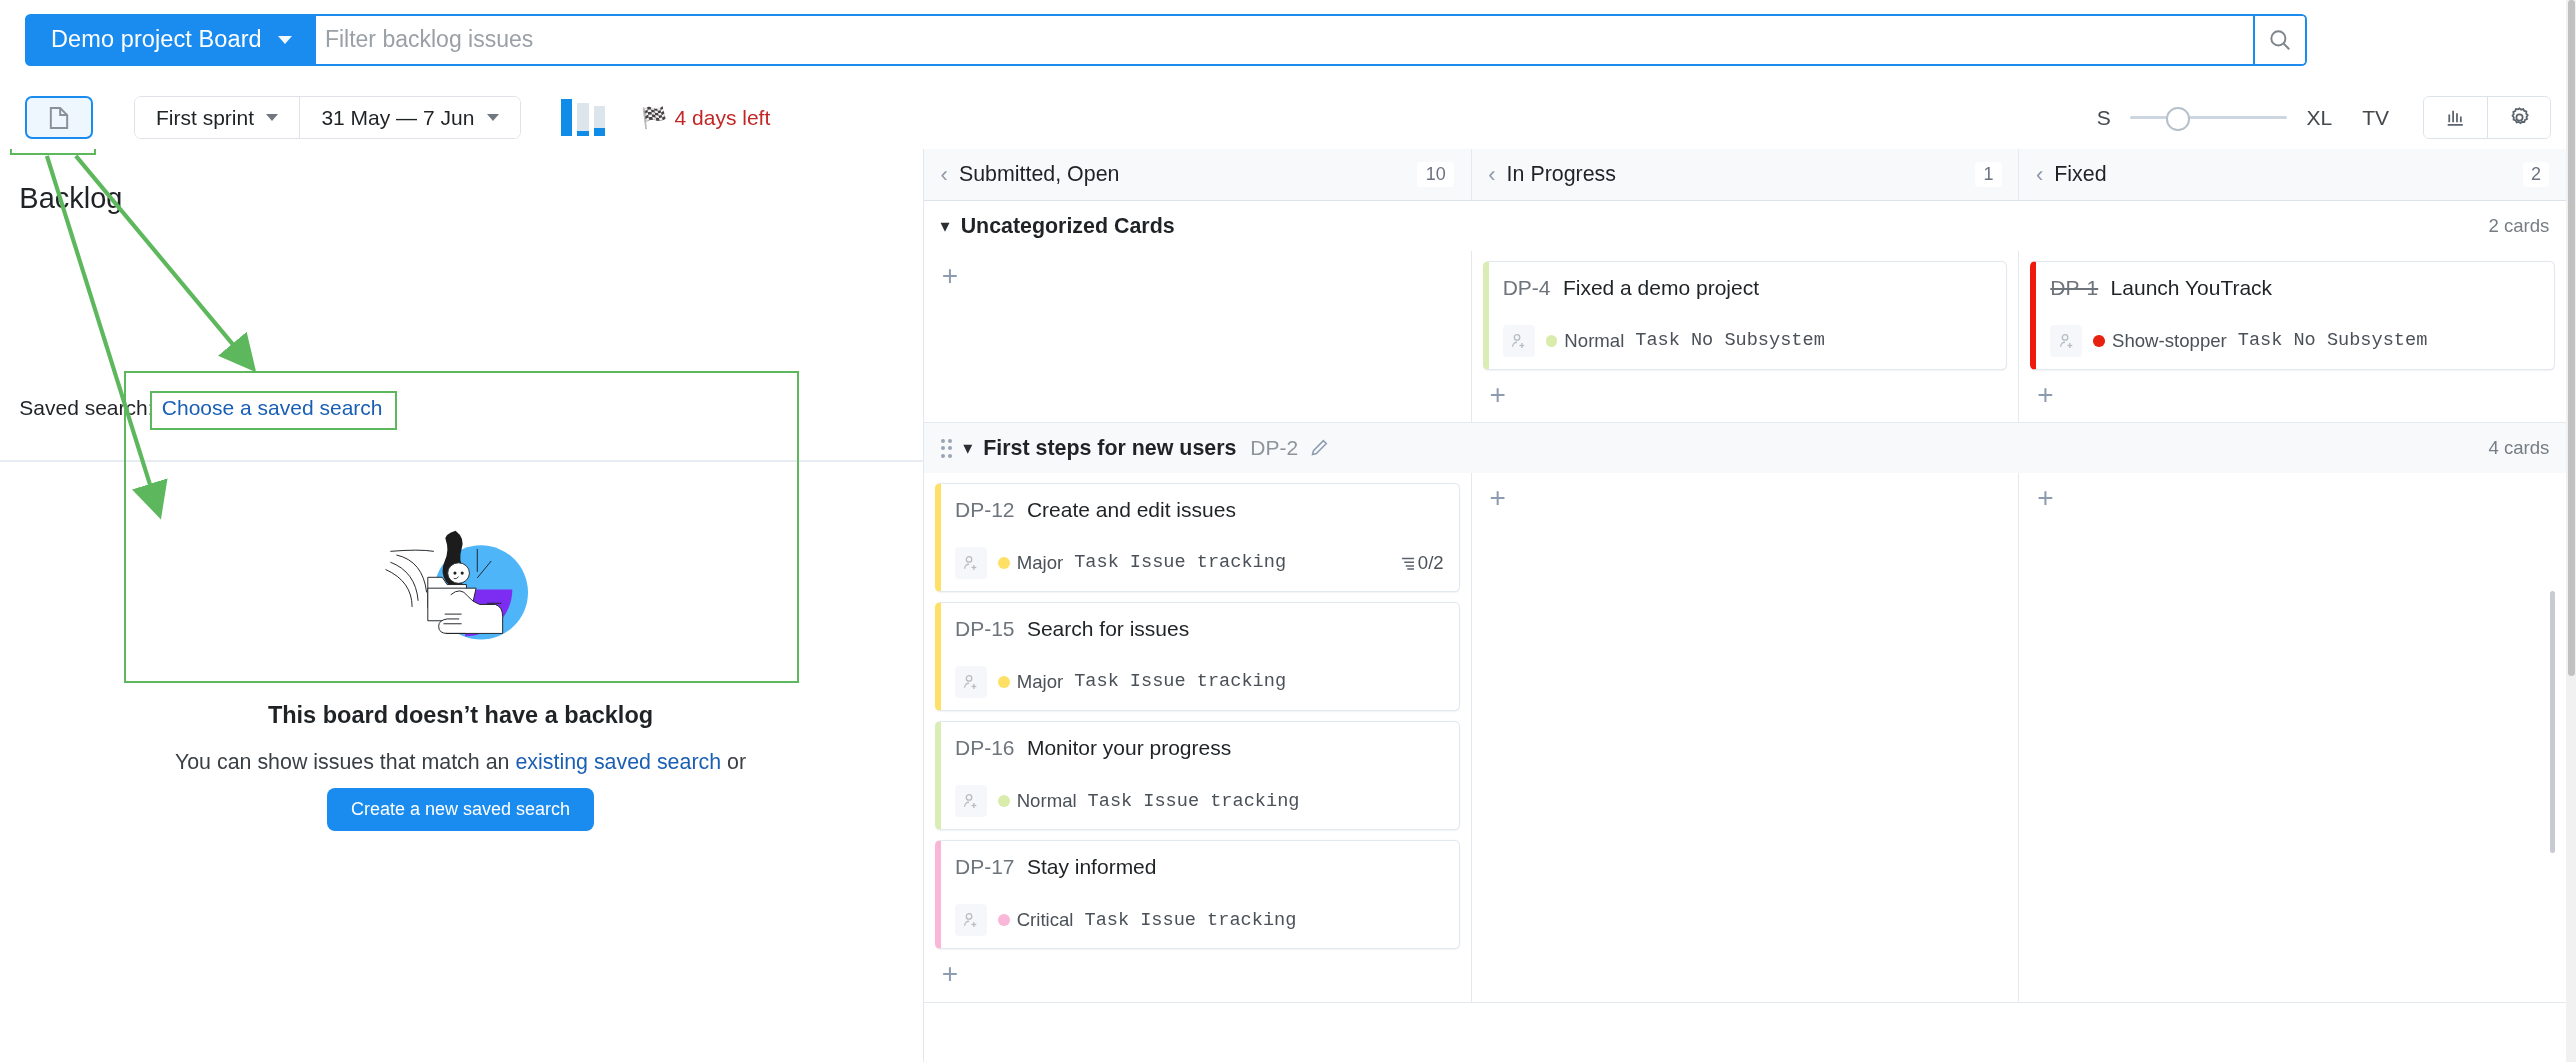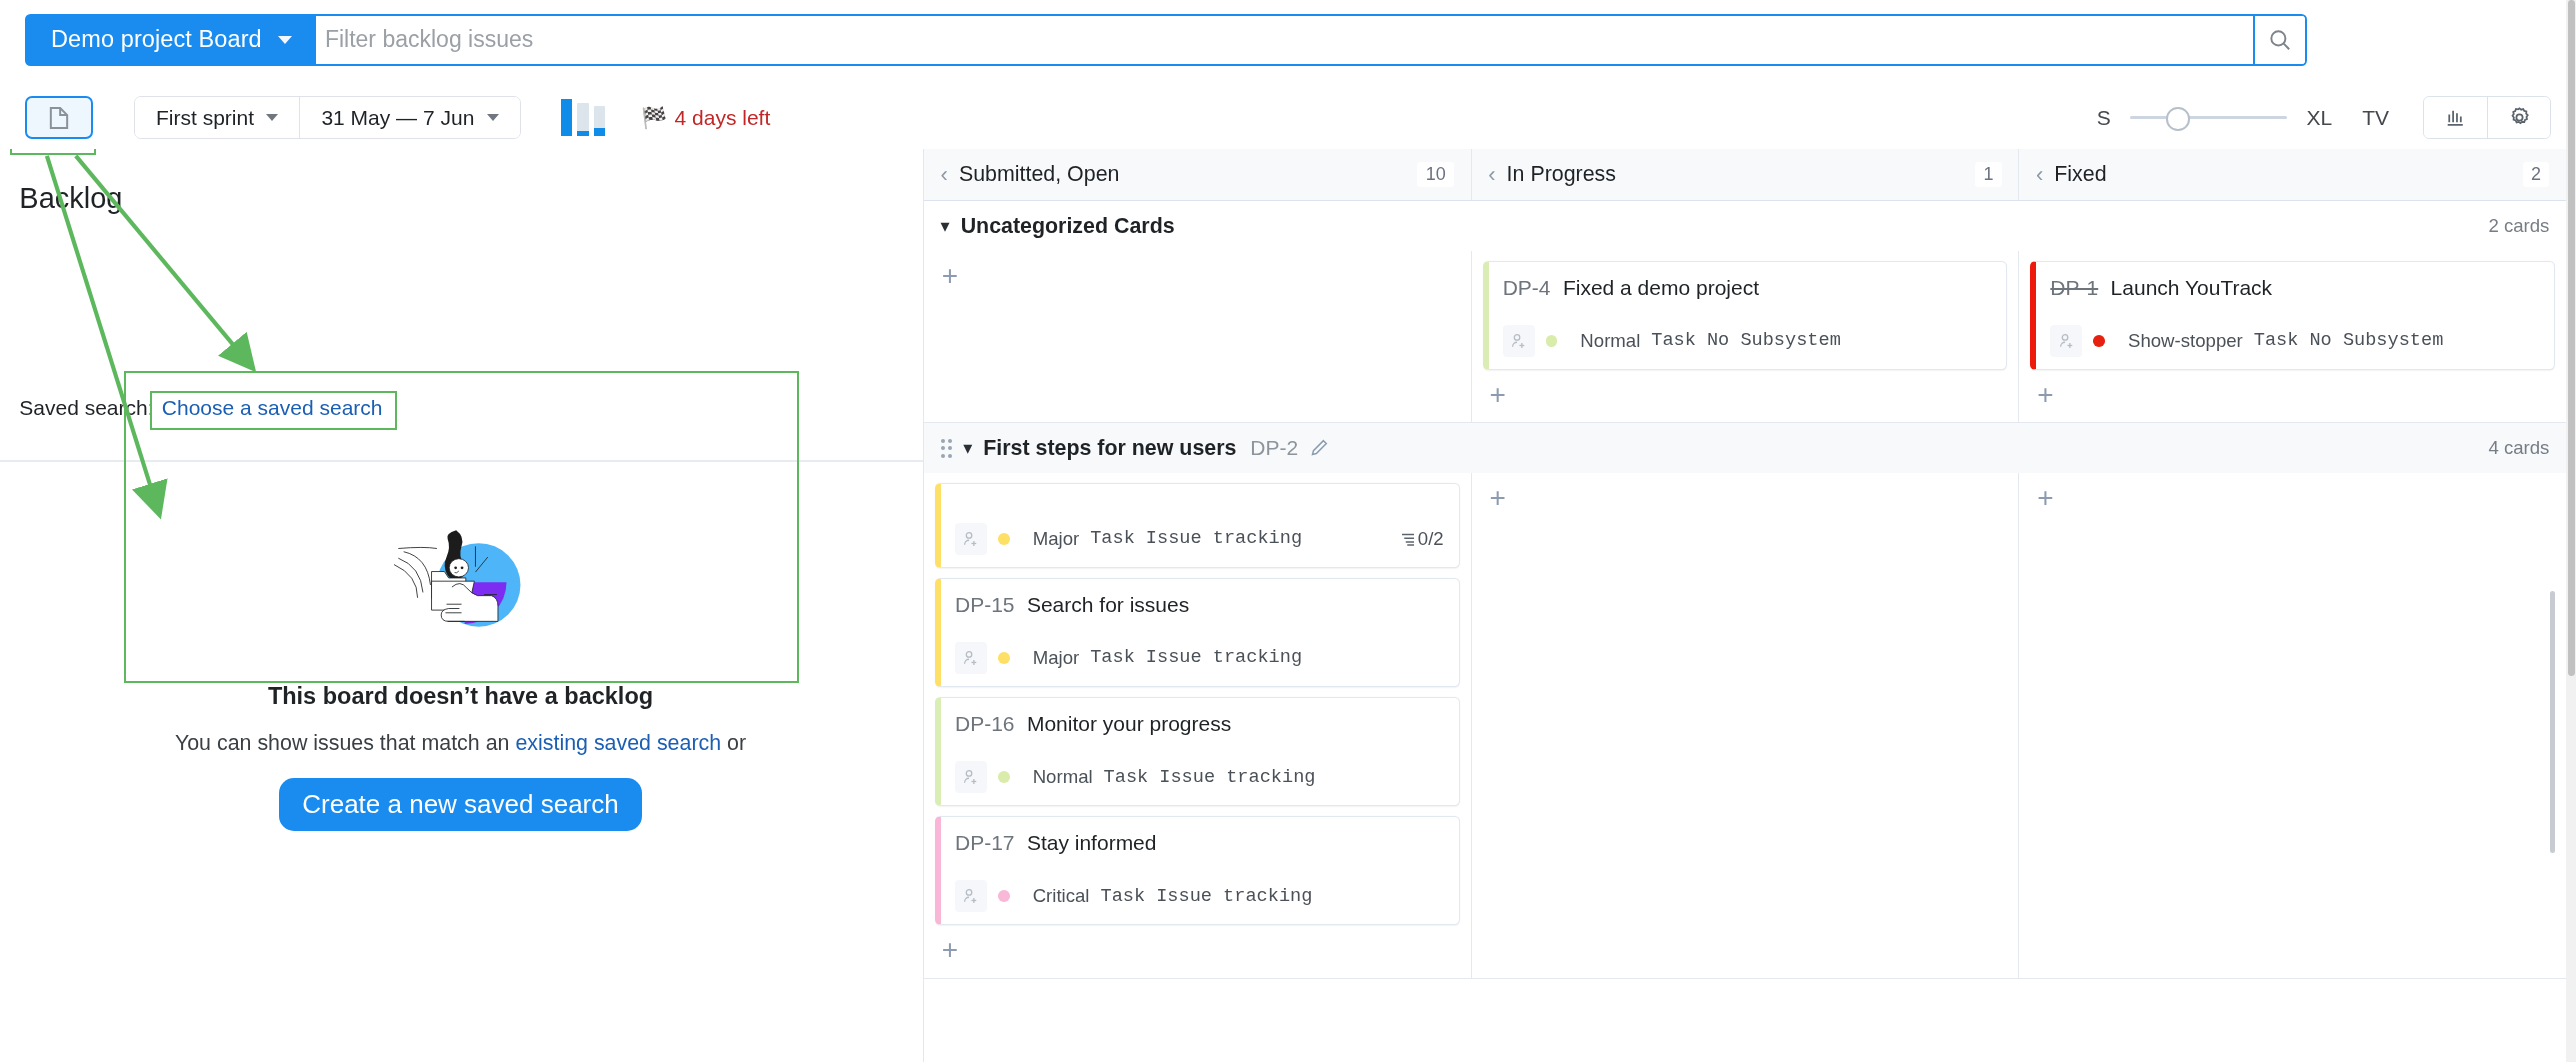--- a/index.html
+++ b/index.html
@@ -103,22 +103,22 @@
 
   #empty-state {
     position: absolute; top: 370px; left: 124px; width: 673px; height: 312px;
     background: #ffffff; display: flex; flex-direction: column; align-items: center;
   }
   #empty-illus { margin-top: 7px; }
   #empty-title { margin-top: 7px; font-size: 23.5px; font-weight: bold; color: #1f2326; }
   #empty-sub { margin-top: 21px; font-size: 21.4px; color: #3a3f44; }
   #empty-sub a { color: #1a5fb4; text-decoration: none; cursor: pointer; }
   #create-saved-search {
-    margin-top: 22px; background: #1a8cf0; color: #ffffff; border: none;
-    border-radius: 15px; padding: 11px 23.5px; font-size: 26px; cursor: pointer;
+    margin-top: 13px; background: #1a8cf0; color: #ffffff; border: none;
+    border-radius: 8px; padding: 11px 23.5px; font-size: 18px; cursor: pointer;
     font-family: "Liberation Sans", sans-serif;
   }
 
   
   .anno-box { position: absolute; border: 2.8px solid #5db85d; pointer-events: none; }
   #anno-svg { position: absolute; top: 0; left: 0; width: 924px; height: 1062px; pointer-events: none; }
 
   
   #board {
     position: absolute; top: 149px; left: 924px; width: 1642px; height: 913px;
@@ -163,21 +163,21 @@
   }
   .card-title-row { display: flex; align-items: baseline; gap: 12.4px; }
   .card-id { font-size: 21px; color: #6d747c; }
   .card-id.resolved { text-decoration: line-through; text-align: center; }
   .card-name { font-size: 21px; color: #1f2326; }
   .card-meta { display: flex; align-items: center; gap: 11px; margin-top: 25px; }
   .assignee-icon {
     width: 32px; height: 32px; background: #f5f7fa; border-radius: 4.1px;
     display: flex; align-items: center; justify-content: center;
   }
-  .prio { display: flex; align-items: center; gap: 23px; font-size: 18.6px; color: #4b5158; }
+  .prio { display: flex; align-items: center; gap: 7px; font-size: 18.6px; color: #4b5158; }
   .prio .dot { width: 11.7px; height: 11.7px; border-radius: 50%; display: inline-block; }
   .meta-txt { font-size: 18.6px; color: #4b5158; font-family: Liberation Mono, monospace; }
   .checklist { margin-left: auto; display: flex; align-items: center; gap: 1px;
     font-size: 18.6px; color: #4b5158; }
 
   .add-btn {
     width: 30px; height: 30px; display: flex; align-items: center; justify-content: center;
     cursor: pointer; color: #8d9bb0; font-size: 28px; line-height: 1; font-weight: 300;
     user-select: none;
   }
@@ -432,20 +432,24 @@
         <svg width="21" height="21" viewBox="0 0 24 24" fill="none" stroke="#8b9bb0" stroke-width="1.7">
           <path d="M16.5 4.2l3.3 3.3L8.4 18.9 4 20l1.1-4.4z"></path>
         </svg>
       </span>
       <span class="swim-cards">4 cards</span>
     </div>
     <div class="swim-body">
       <div class="cell">
 
         <div class="card" style="border-left-color:#ffe066">
+          <div class="card-title-row">
+            <span class="card-id">DP-12</span>
+            <span class="card-name">Create and edit issues</span>
+          </div>
           <div class="card-meta">
             <span class="assignee-icon">
               <svg width="19.3" height="19.3" viewBox="0 0 24 24" fill="none" stroke="#b6bcc3" stroke-width="1.6">
                 <circle cx="10" cy="8" r="3.4"></circle>
                   <path d="M4.5 19.5c0-3.4 2.6-5.5 5.5-5.5"></path>
                 <line x1="16" y1="15" x2="16" y2="21"></line>
                   <line x1="13" y1="18" x2="19" y2="18"></line>
               </svg>
             </span>
             <span class="prio">

